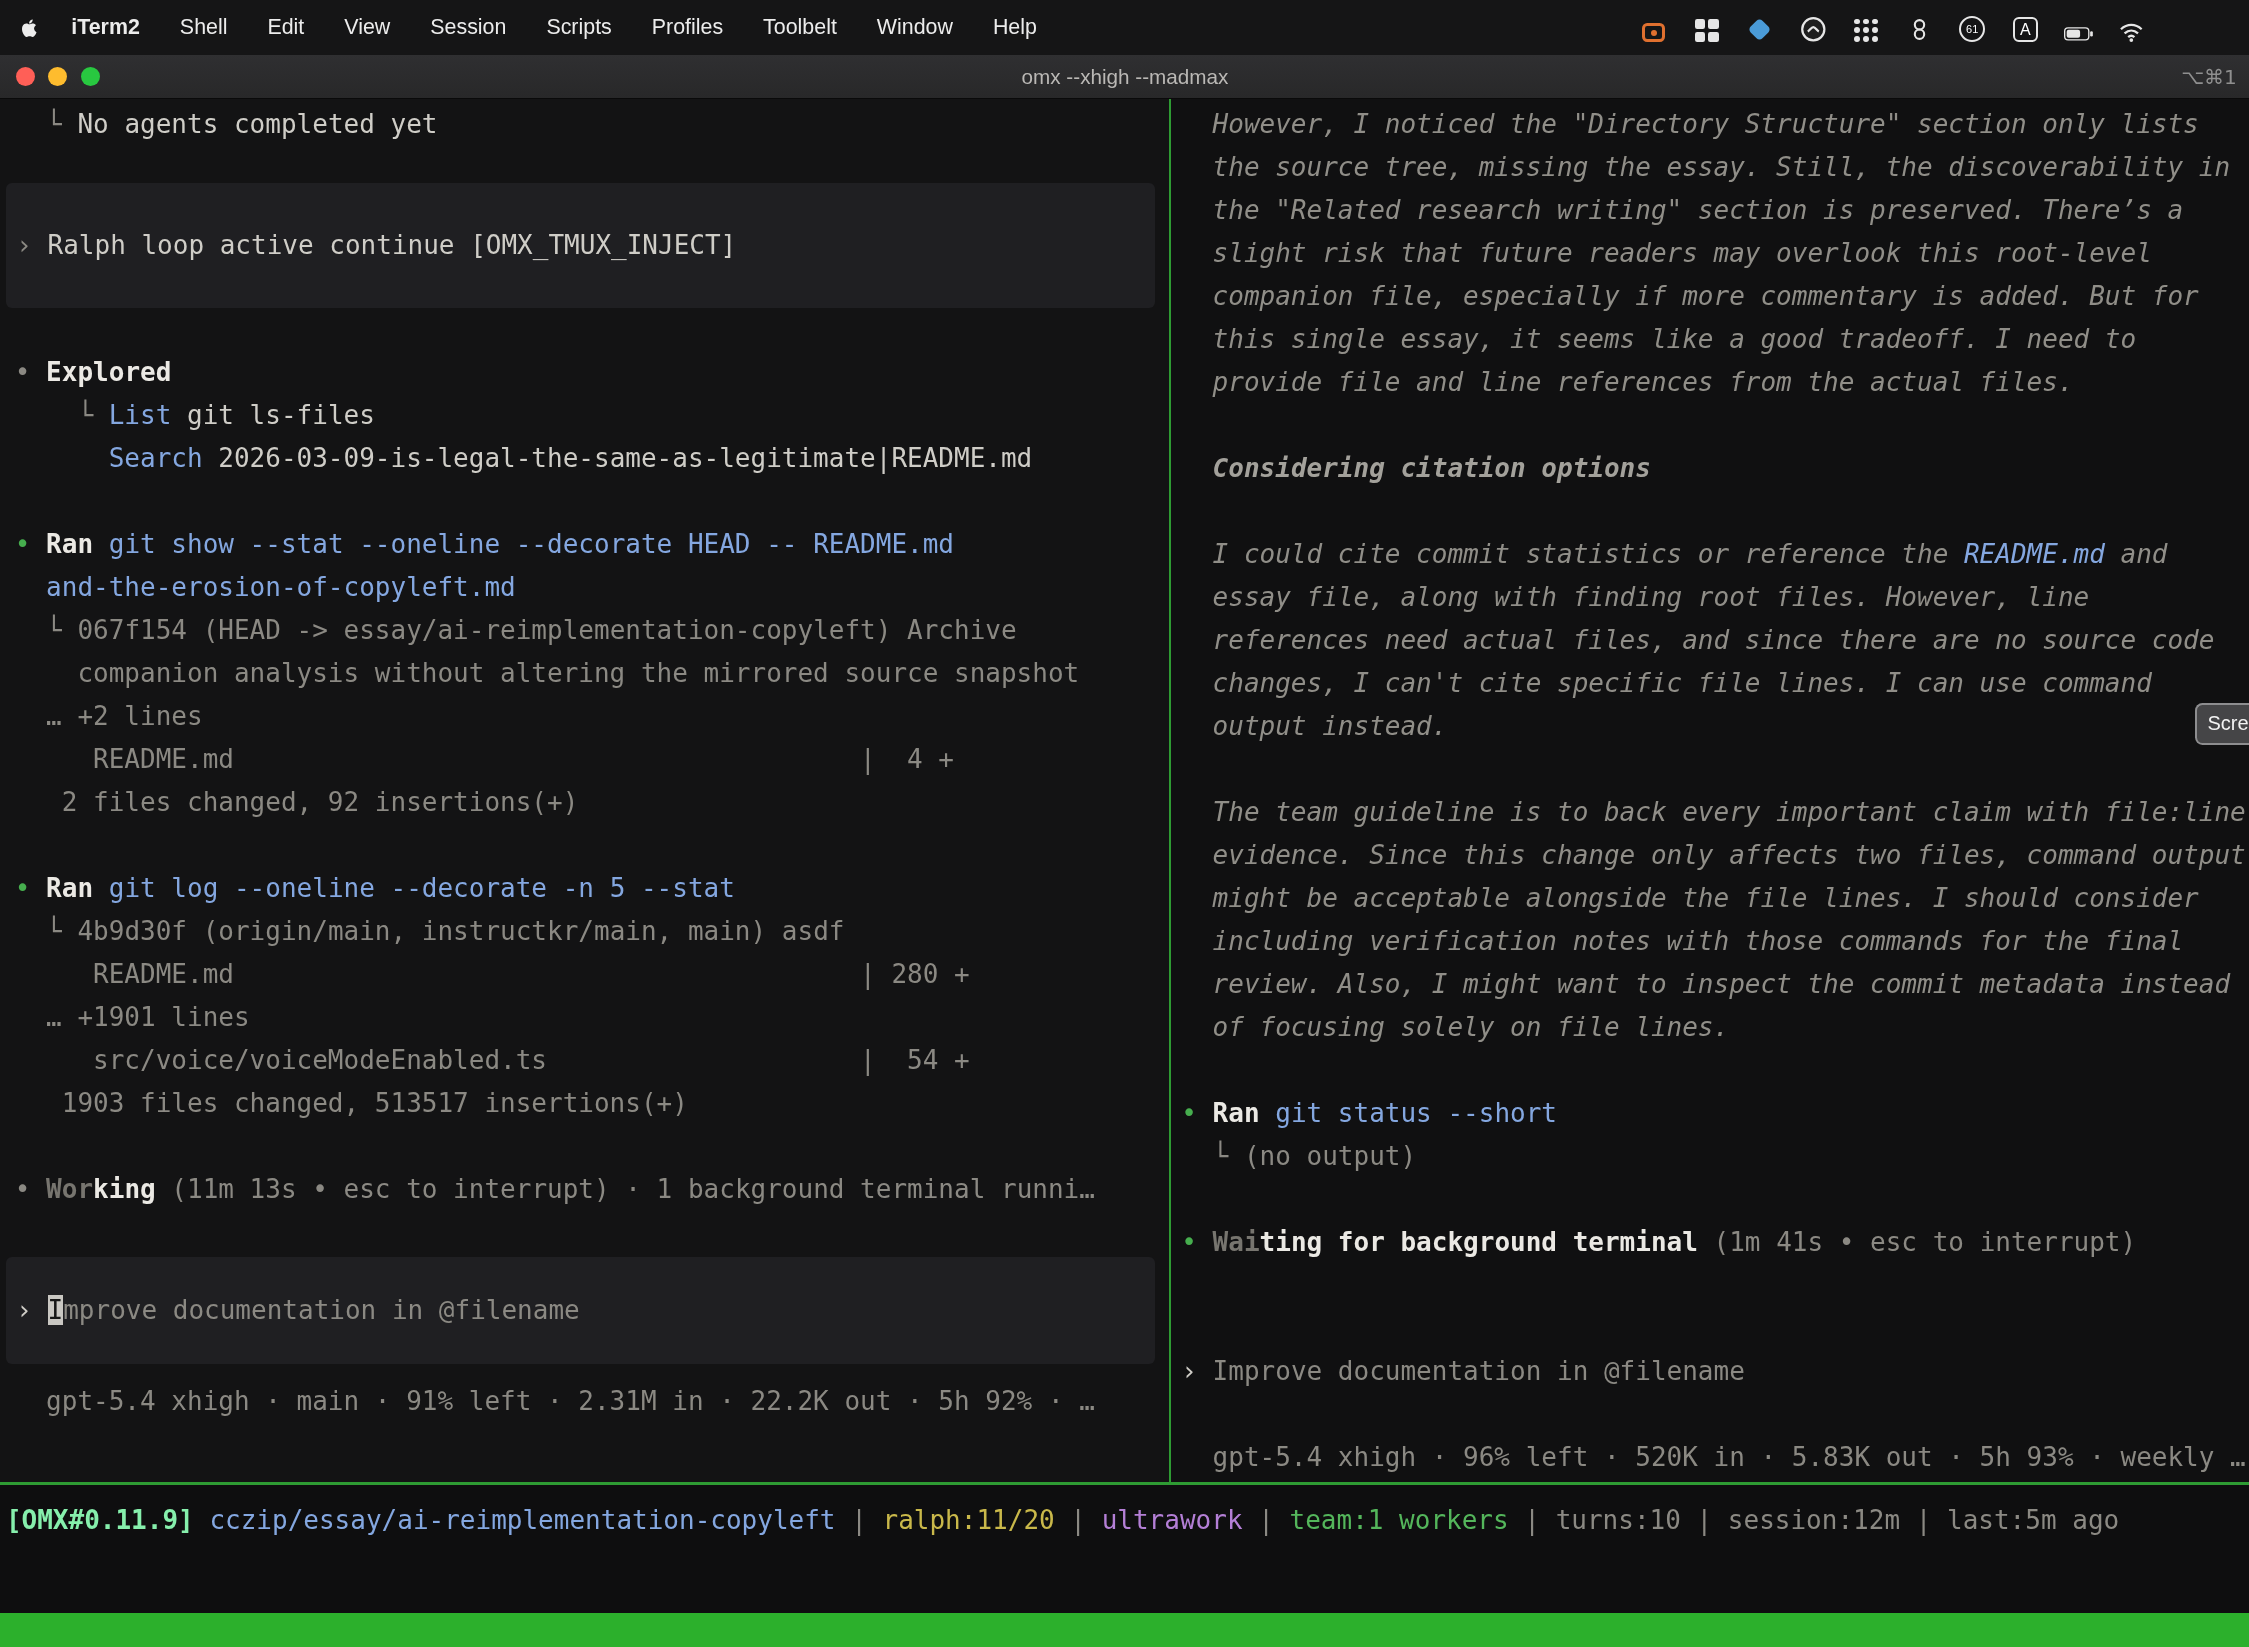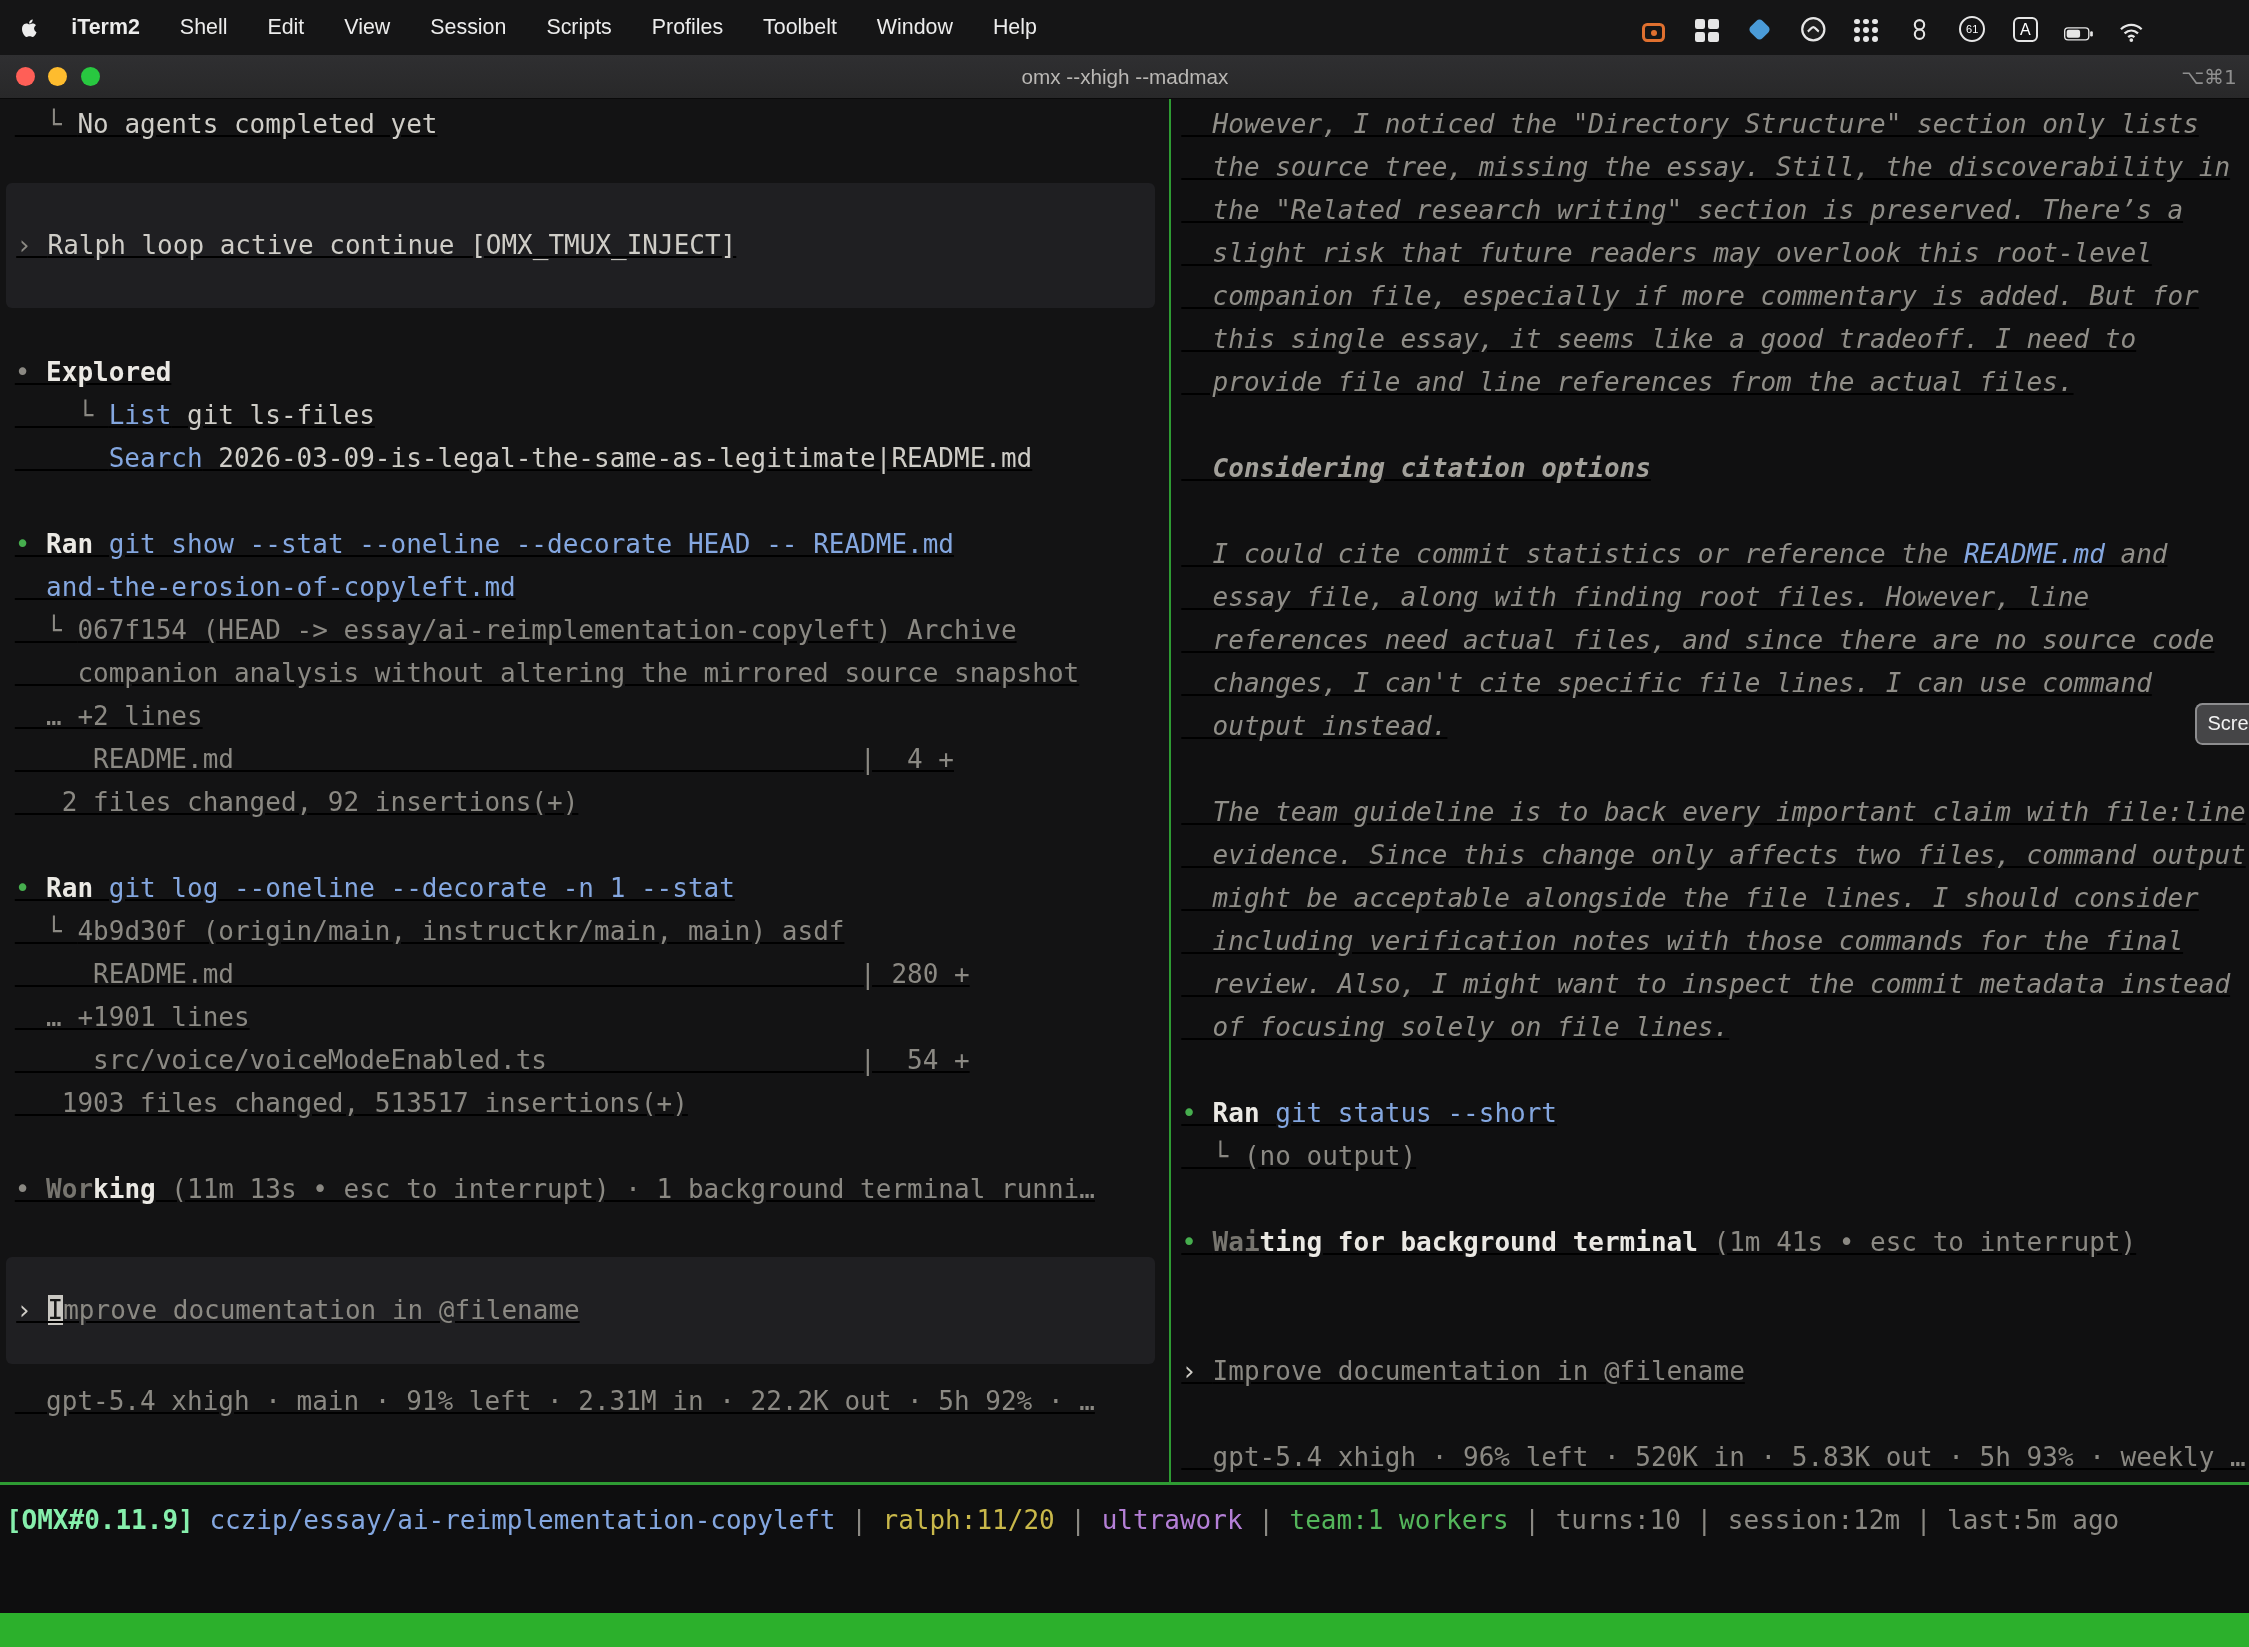--- a/index.html
+++ b/index.html
@@ -37,21 +37,21 @@
     display:flex; align-items:center;
   }
   .lights { display:flex; gap:13.3px; padding-left:16px; z-index:2; }
   .light { width:19px; height:19px; border-radius:50%; }
   .light.red { background:#ff5f57; } .light.yellow { background:#febc2e; } .light.green { background:#28c840; }
   .tb-title { position:absolute; left:0; right:0; text-align:center; color:#bab8b5; font-size:20.7px; font-family:"Liberation Sans",sans-serif; }
   .tb-shortcut { position:absolute; right:13.3px; color:#8f8f8f; font-size:20px; font-family:"DejaVu Sans",sans-serif; }
 
   
   .term { position:absolute; top:99px; left:0; right:0; bottom:0; background:#0e0e0f; }
-  .pane { position:absolute; top:0; height:1383px; overflow:hidden; font-size:26px;text-decoration:underline; }
+  .pane { position:absolute; top:0; height:1383px; overflow:hidden; font-size:26px; }
   #pane-left  { left:0; width:1169px; background:#131314; }
   #pane-right { left:1171px; right:0; background:#101011; }
   #pane-left-content  { padding:3.7px 0 0 14.8px; }
   #pane-right-content { padding:3.7px 0 0 10.3px; }
   .divider-v { position:absolute; left:1169px; top:0; width:3px; height:1383px; background:#2e9b33; }
   .divider-h { position:absolute; top:1383px; left:0; right:0; height:3px; background:#2e9b33; }
 
   .tline { height:43px; line-height:43px; white-space:pre; }
   .blank { height:43px; }
   .mt22 { margin-top:16px; }
@@ -208,21 +208,21 @@
         <div class="tline"><span class="c-fg">      </span><span class="c-blue">Search</span><span class="c-fg"> 2026-03-09-is-legal-the-same-as-legitimate|README.md</span></div>
         <div class="blank"></div>
         <div class="tline"><span class="c-green">• </span><span class="c-bold">Ran</span><span class="c-blue"> git show --stat --oneline --decorate HEAD -- README.md</span></div>
         <div class="tline"><span class="c-blue">  and-the-erosion-of-copyleft.md</span></div>
         <div class="tline"><span class="c-dim">  └ </span><span class="c-dim">067f154 (HEAD -&gt; essay/ai-reimplementation-copyleft) Archive</span></div>
         <div class="tline"><span class="c-dim">    companion analysis without altering the mirrored source snapshot</span></div>
         <div class="tline"><span class="c-dim">  … +2 lines</span></div>
         <div class="tline"><span class="c-dim">     README.md                                        |  4 +</span></div>
         <div class="tline"><span class="c-dim">   2 files changed, 92 insertions(+)</span></div>
         <div class="blank"></div>
-        <div class="tline"><span class="c-green">• </span><span class="c-bold">Ran</span><span class="c-blue"> git log --oneline --decorate -n 1 --stat</span></div>
+        <div class="tline"><span class="c-green">• </span><span class="c-bold">Ran</span><span class="c-blue"> git log --oneline --decorate -n 5 --stat</span></div>
         <div class="tline"><span class="c-dim">  └ </span><span class="c-dim">4b9d30f (origin/main, instructkr/main, main) asdf</span></div>
         <div class="tline"><span class="c-dim">     README.md                                        | 280 +</span></div>
         <div class="tline"><span class="c-dim">  … +1901 lines</span></div>
         <div class="tline"><span class="c-dim">     src/voice/voiceModeEnabled.ts                    |  54 +</span></div>
         <div class="tline"><span class="c-dim">   1903 files changed, 513517 insertions(+)</span></div>
         <div class="blank"></div>
         <div class="tline"><span class="c-dim">• </span><span class="c-dimbold">Wor</span><span class="c-bold">king</span><span class="c-dim"> (11m 13s • esc to interrupt) · 1 background terminal runni…</span></div>
         <div class="panel panel-input">
           <div class="tline"><span class="c-fg">› </span><span class="c-cursor">I</span><span class="c-dim">mprove documentation in @filename</span></div>
         </div>

